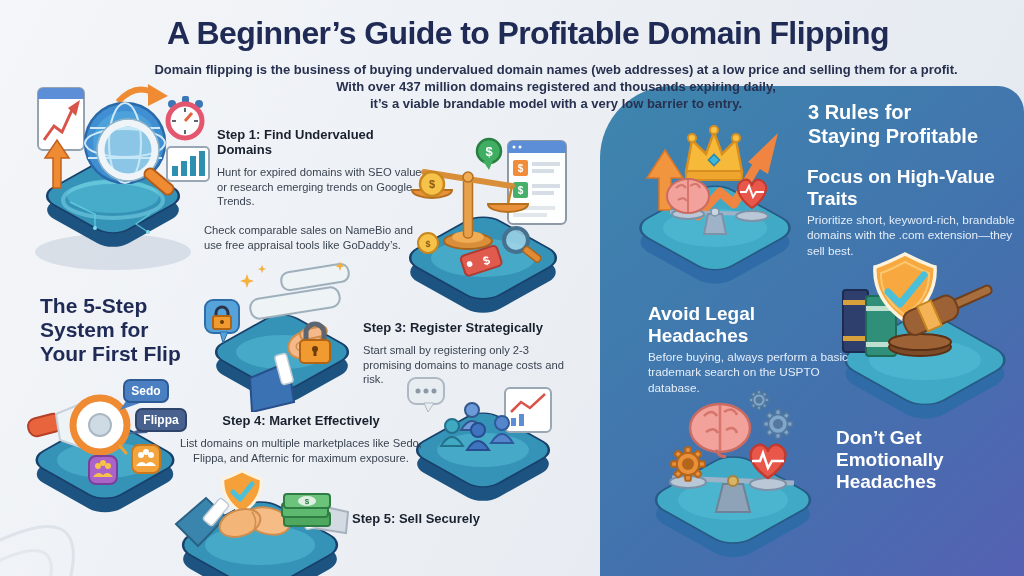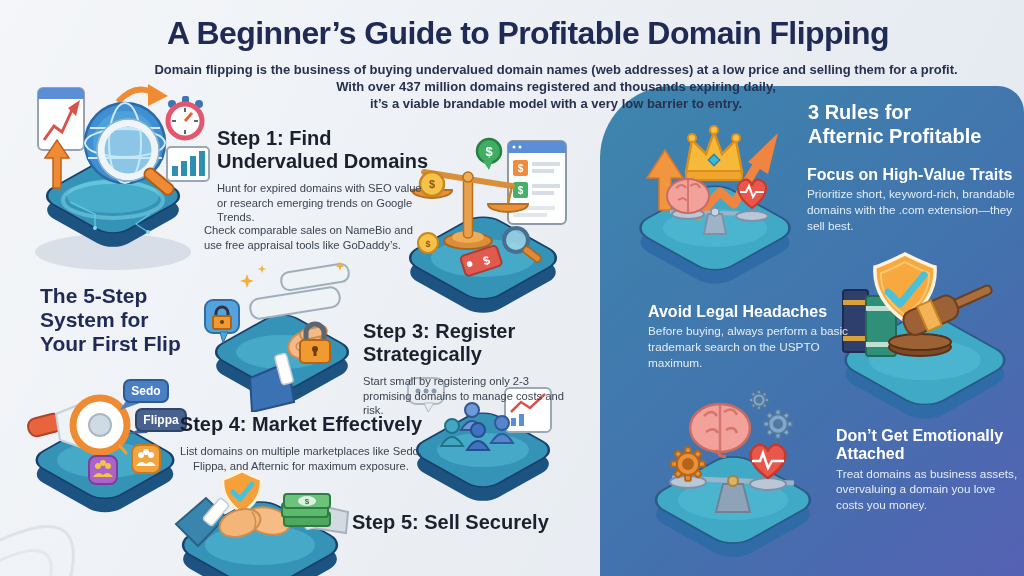--- a/index.html
+++ b/index.html
@@ -6,34 +6,34 @@
   .stage{position:relative;width:1024px;height:576px;overflow:hidden;
     font-family:"Liberation Sans",sans-serif;
     background:linear-gradient(118deg,#f4f6f9 0%,#eaeef3 55%,#e2e8f0 100%);}
   .panel{position:absolute;left:600px;top:86px;right:0;bottom:0;
     border-radius:72px 26px 0 0;
     background:linear-gradient(138deg,var(--panel_top,#3d86ae) 0%,#4371ad 60%,var(--panel_bottom,#5561b3) 100%);}
   .title{position:absolute;top:15px;left:16px;width:100%;text-align:center;
     font-size:32px;font-weight:800;letter-spacing:-0.6px;color:var(--title_navy,#1f2a55);}
   .subtitle{position:absolute;top:61px;left:0;width:100%;text-align:center;
     font-size:13px;line-height:1.32;font-weight:600;color:#27314f;padding-left:44px;}
-  .sysheading{position:absolute;left:40px;top:284px;font-size:21px;font-weight:800;
+  .sysheading{position:absolute;left:40px;top:294px;font-size:21px;font-weight:800;
     color:var(--title_navy,#1b2442);line-height:1.15;}
   .step{position:absolute;}
-  .step .t{font-size:20px;font-weight:800;color:#1a212e;}
+  .step .t{font-size:13px;font-weight:800;color:#1a212e;}
   .step .d{font-size:11.2px;line-height:1.3;color:var(--body_text,#3a4350);font-weight:500;margin-top:8px;}
   #step1{left:217px;top:127px;width:215px;}
   #step2{left:204px;top:215px;width:215px;}
   #step3{left:363px;top:320px;width:212px;}
   #step4{left:176px;top:413px;width:250px;text-align:center;}
   #step5{left:352px;top:511px;width:208px;}
   .panelheading{position:absolute;left:808px;top:101px;font-size:20px;font-weight:800;
     color:var(--panel_text,#fff);line-height:1.18;}
   .rule{position:absolute;}
-  .rule .t{font-size:16px;font-weight:800;color:var(--panel_text,#fff);line-height:1.15;}
+  .rule .t{font-size:19px;font-weight:800;color:var(--panel_text,#fff);line-height:1.15;}
   .rule .d{font-size:11.8px;color:rgba(240,246,255,.93);line-height:1.32;margin-top:3px;font-weight:500;}
   #rule1{left:807px;top:166px;width:208px;}
   #rule2{left:648px;top:303px;width:200px;}
   #rule3{left:836px;top:427px;width:188px;}
   .scene{position:absolute;}
   svg text{font-family:"Liberation Sans",sans-serif;}
 </style>
 </head>
 <body>
 
@@ -450,28 +450,27 @@
   <div class="step" id="step4">
     <div class="t">Step 4: Market Effectively</div>
     <div class="d">List domains on multiple marketplaces like Sedo, Flippa, and Afternic for maximum exposure.</div>
   </div>
   <div class="step" id="step5">
     <div class="t">Step 5: Sell Securely</div>
   </div>
 
   <div class="panelheading">
     <div>3 Rules for</div>
-    <div>Afternic Profitable</div>
+    <div>Staying Profitable</div>
   </div>
   <div class="rule" id="rule1">
     <div class="t">Focus on High-Value Traits</div>
     <div class="d">Prioritize short, keyword-rich, brandable domains with the .com extension—they sell best.</div>
   </div>
   <div class="rule" id="rule2">
     <div class="t">Avoid Legal Headaches</div>
-    <div class="d">Before buying, always perform a basic trademark search on the USPTO maximum.</div>
+    <div class="d">Before buying, always perform a basic trademark search on the USPTO database.</div>
   </div>
   <div class="rule" id="rule3">
-    <div class="t">Don’t Get Emotionally Attached</div>
-    <div class="d">Treat domains as business assets, overvaluing a domain you love costs you money.</div>
+    <div class="t">Don’t Get Emotionally Headaches</div>
   </div>
 
 </div>
 
 </body></html>

